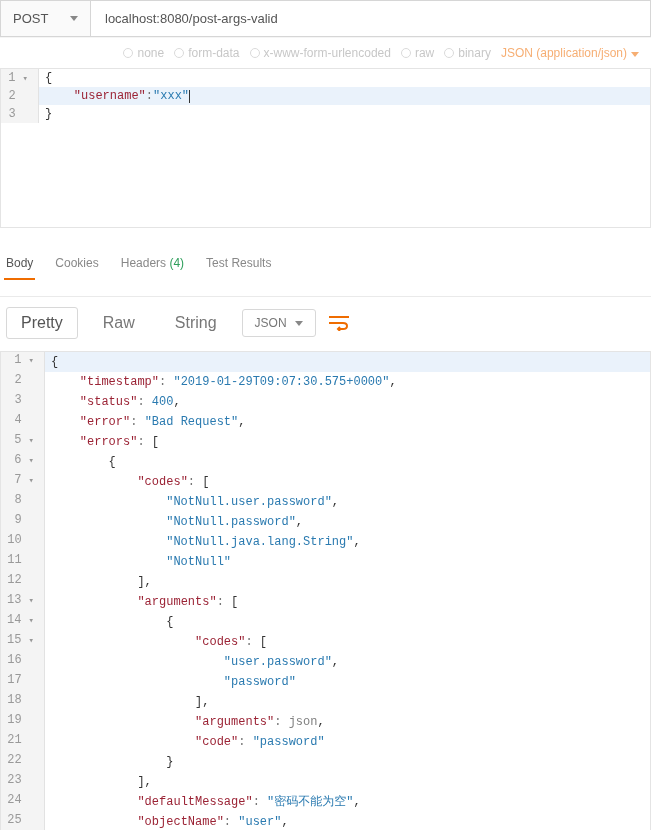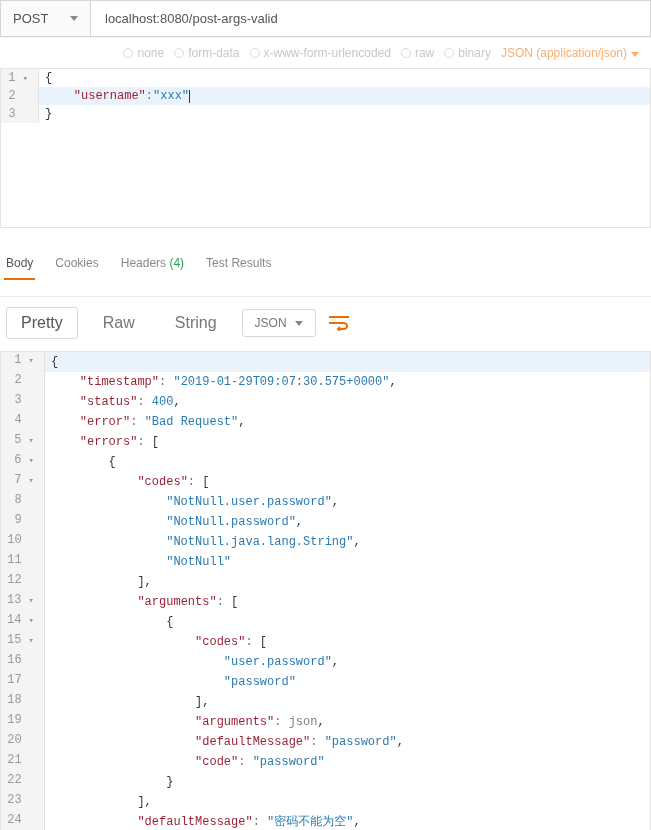--- a/index.html
+++ b/index.html
@@ -186,24 +186,20 @@
     </div>
     <div class="resp-row">
       <div class="rgutter">18&nbsp;&nbsp;</div>
       <div class="code">                    <span class="tok-brace">],</span></div>
     </div>
     <div class="resp-row">
       <div class="rgutter">19&nbsp;&nbsp;</div>
       <div class="code">                    <span class="tok-key">"arguments"</span><span class="tok-colon">: </span><span class="tok-null">json</span><span class="tok-brace">,</span></div>
     </div>
     <div class="resp-row">
-      <div class="rgutter">20&nbsp;&nbsp;</div>
-      <div class="code">                    <span class="tok-key">"defaultMessage"</span><span class="tok-colon">: </span><span class="tok-str">"password"</span><span class="tok-brace">,</span></div>
-    </div>
-    <div class="resp-row">
       <div class="rgutter">21&nbsp;&nbsp;</div>
       <div class="code">                    <span class="tok-key">"code"</span><span class="tok-colon">: </span><span class="tok-str">"password"</span></div>
     </div>
     <div class="resp-row">
       <div class="rgutter">22&nbsp;&nbsp;</div>
       <div class="code">                <span class="tok-brace">}</span></div>
     </div>
     <div class="resp-row">
       <div class="rgutter">23&nbsp;&nbsp;</div>
       <div class="code">            <span class="tok-brace">],</span></div>

